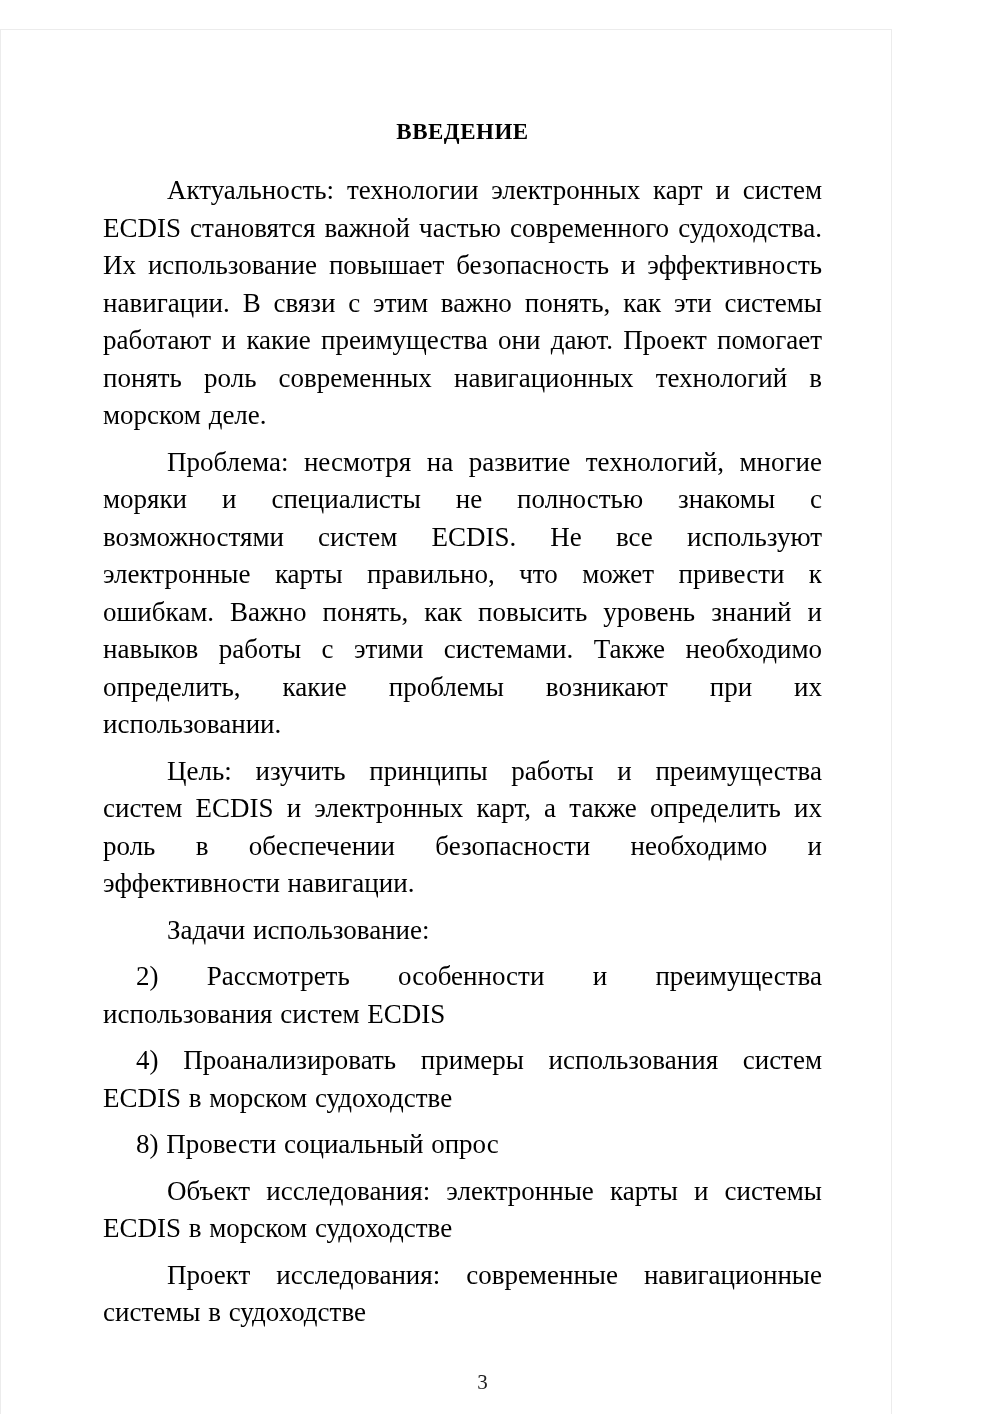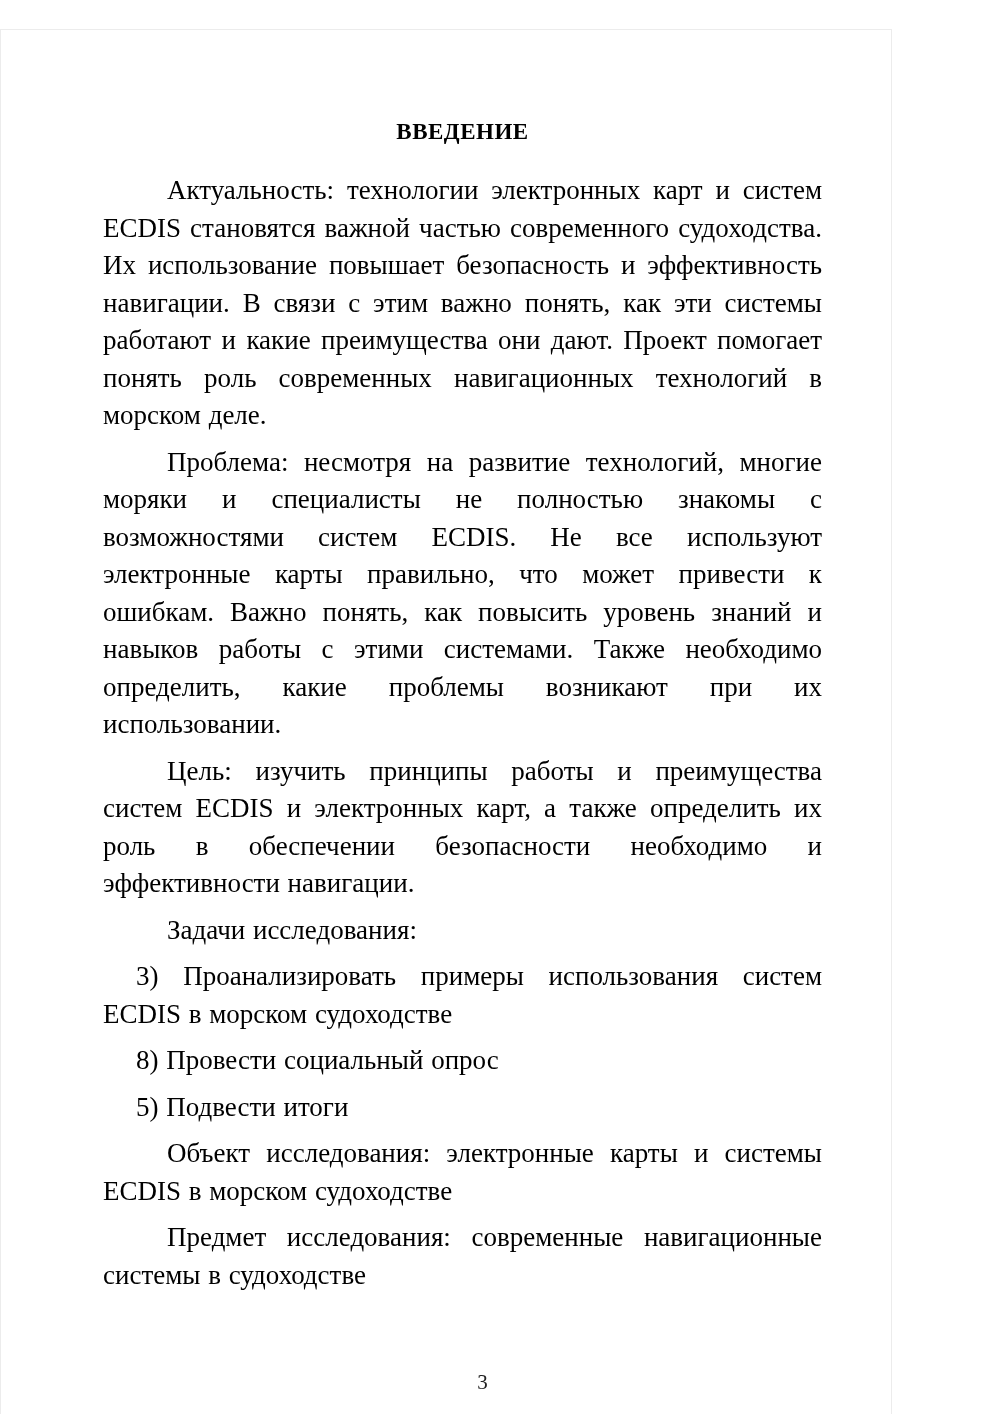--- a/index.html
+++ b/index.html
@@ -59,30 +59,30 @@
 <div class="page">
 
   <h1 class="doc-title">ВВЕДЕНИЕ</h1>
 
   <p class="para">Актуальность: технологии электронных карт и систем ECDIS становятся важной частью современного судоходства. Их использование повышает безопасность и эффективность навигации. В связи с этим важно понять, как эти системы работают и какие преимущества они дают. Проект помогает понять роль современных навигационных технологий в морском деле.</p>
 
   <p class="para">Проблема: несмотря на развитие технологий, многие моряки и специалисты не полностью знакомы с возможностями систем ECDIS. Не все используют электронные карты правильно, что может привести к ошибкам. Важно понять, как повысить уровень знаний и навыков работы с этими системами. Также необходимо определить, какие проблемы возникают при их использовании.</p>
 
   <p class="para">Цель: изучить принципы работы и преимущества систем ECDIS и электронных карт, а также определить их роль в обеспечении безопасности необходимо и эффективности навигации.</p>
 
-  <p class="para">Задачи исследования:</p>
+  <p class="para">Задачи использование:</p>
 
 
+  <p class="para task">2) Рассмотреть особенности и преимущества использования систем ECDIS</p>
 
-  <p class="para task">3) Проанализировать примеры использования систем ECDIS в морском судоходстве</p>
+  <p class="para task">4) Проанализировать примеры использования систем ECDIS в морском судоходстве</p>
 
   <p class="para task">8) Провести социальный опрос</p>
 
-  <p class="para task">5) Подвести итоги</p>
 
   <p class="para">Объект исследования: электронные карты и системы ECDIS в морском судоходстве</p>
 
-  <p class="para">Предмет исследования: современные навигационные системы в судоходстве</p>
+  <p class="para">Проект исследования: современные навигационные системы в судоходстве</p>
 
 
   <div class="page-number">3</div>
 
 </div>
 
 </body></html>

